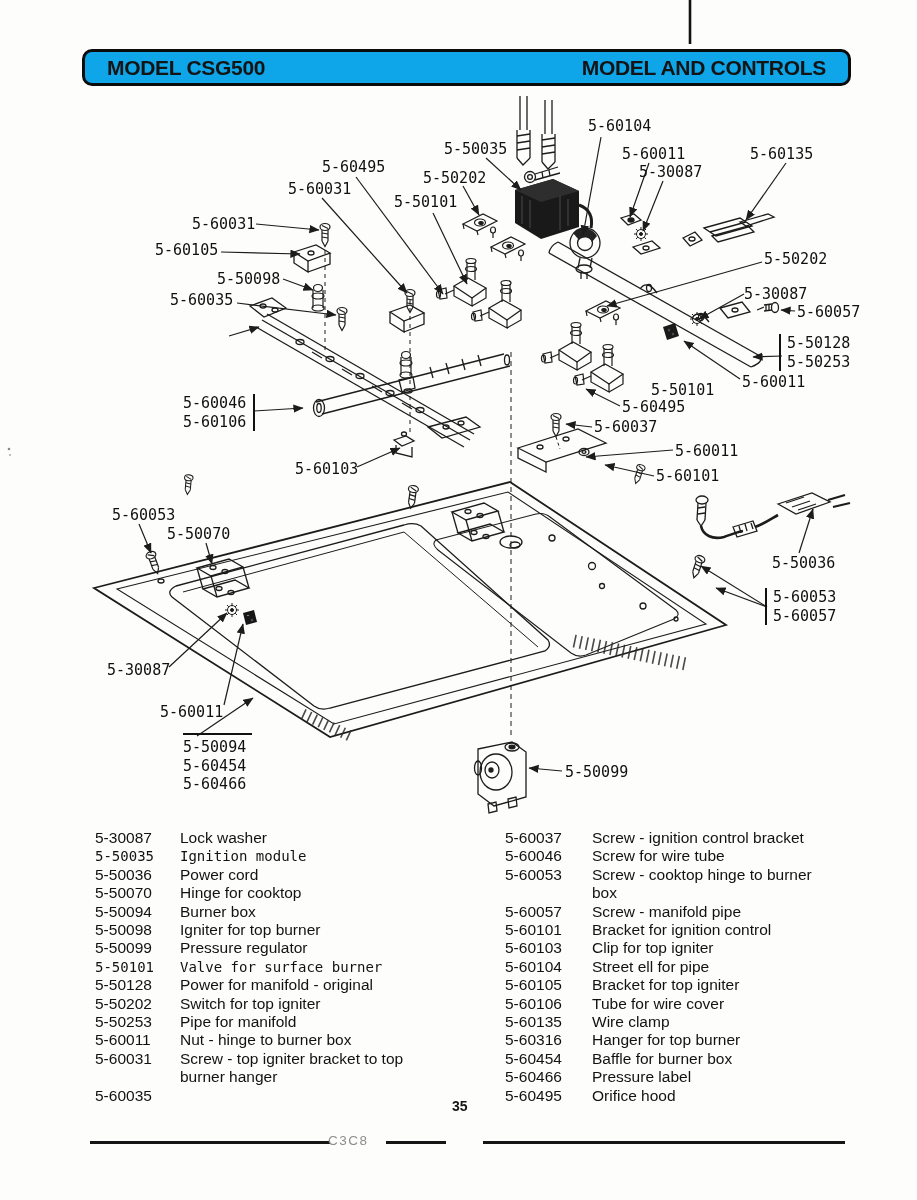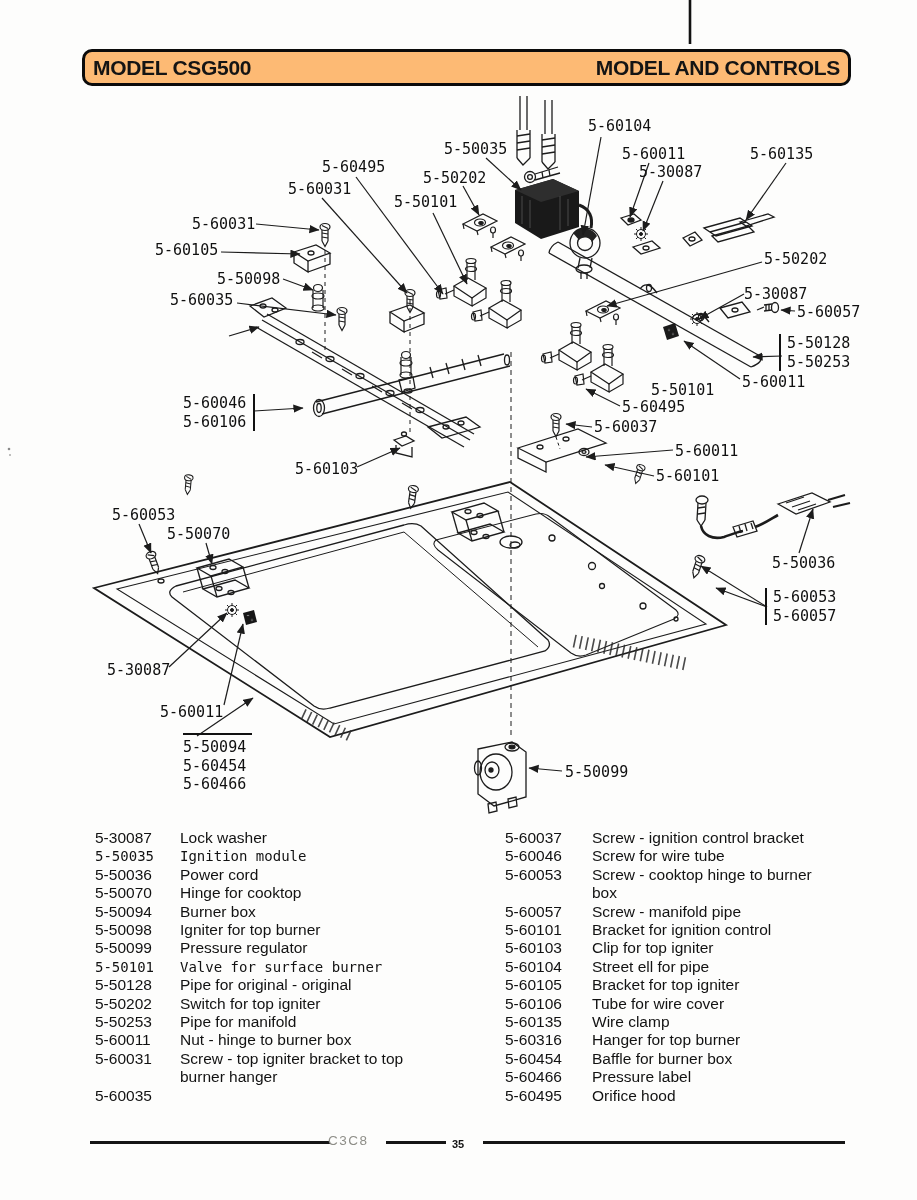--- a/index.html
+++ b/index.html
@@ -1,39 +1,39 @@
 <!DOCTYPE html>
 <html><head>
 <meta charset="utf-8">
 <style>
   html,body{margin:0;padding:0;background:#e9e9e7;}
   .page{position:relative;width:917px;height:1200px;background:#fdfdfc;overflow:hidden;
         font-family:"Liberation Sans",sans-serif;color:#141414;}
   .header{position:absolute;left:82px;top:49px;width:769px;height:37px;
           border:3.5px solid #0b0b0b;border-radius:10px;box-sizing:border-box;
-          display:flex;align-items:center;justify-content:space-between;padding:0 8px;
-          font-weight:bold;font-size:21px;letter-spacing:-0.3px;background:#fdba74;}
+          display:flex;align-items:center;justify-content:space-between;padding:0 22px;
+          font-weight:bold;font-size:21px;letter-spacing:-0.3px;background:#0ea5e9;}
   .art{position:absolute;left:0;top:0;}
   .callout{position:absolute;font-family:"DejaVu Sans Mono",monospace;font-size:15px;
            line-height:16px;white-space:pre;color:#101010;}
   .cg{position:absolute;font-family:"DejaVu Sans Mono",monospace;font-size:15px;
       line-height:18.5px;color:#101010;width:fit-content;}
   .cg.bl{border-left:2px solid #111;padding-left:6px;}
   .cg.br{border-right:2px solid #111;padding-right:7px;}
   .cg.bt{border-top:2px solid #111;padding-top:3px;padding-right:6px;}
   .plist{position:absolute;font-size:15.5px;line-height:18.4px;color:#121212;}
   .prow{display:flex;}
   .pnum{width:85px;flex:none;}
   .prow.mono{font-family:"DejaVu Sans Mono",monospace;font-size:14px;}
   #plist-right .pnum{width:87px;}
   #plist-left{left:95px;top:829px;width:395px;}
   #plist-right{left:505px;top:829px;width:402px;}
   .frule{position:absolute;height:2.6px;background:#151515;top:1141px;}
   .fcode{position:absolute;left:328px;top:1133px;color:#8e8e88;font-size:13.5px;letter-spacing:1.5px;}
-  .fpage{position:absolute;left:452px;top:1138px;font-weight:bold;font-size:11px;}
+  .fpage{position:absolute;left:452px;top:1098px;font-weight:bold;font-size:14px;}
 </style>
 </head>
 <body>
 
 <div class="page">
 
   <div class="header">
     <span>MODEL CSG500</span>
     <span>MODEL AND CONTROLS</span>
   </div>
@@ -444,21 +444,21 @@
       </div>
       <div class="prow mono">
         <div class="pnum">5-50101</div>
         <div class="pdesc">
           <div>Valve for surface burner</div>
         </div>
       </div>
       <div class="prow">
         <div class="pnum">5-50128</div>
         <div class="pdesc">
-          <div>Pipe for original - original</div>
+          <div>Power for manifold - original</div>
         </div>
       </div>
       <div class="prow">
         <div class="pnum">5-50202</div>
         <div class="pdesc">
           <div>Switch for top igniter</div>
         </div>
       </div>
       <div class="prow">
         <div class="pnum">5-50253</div>

